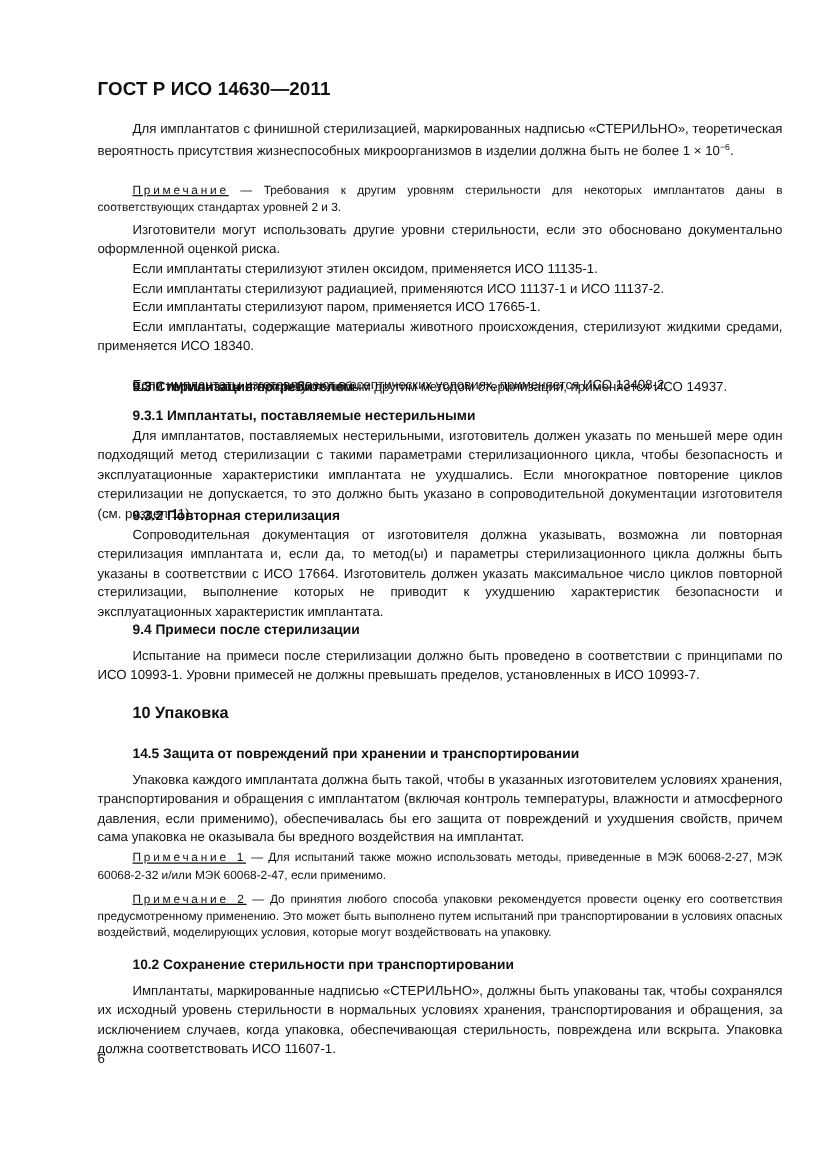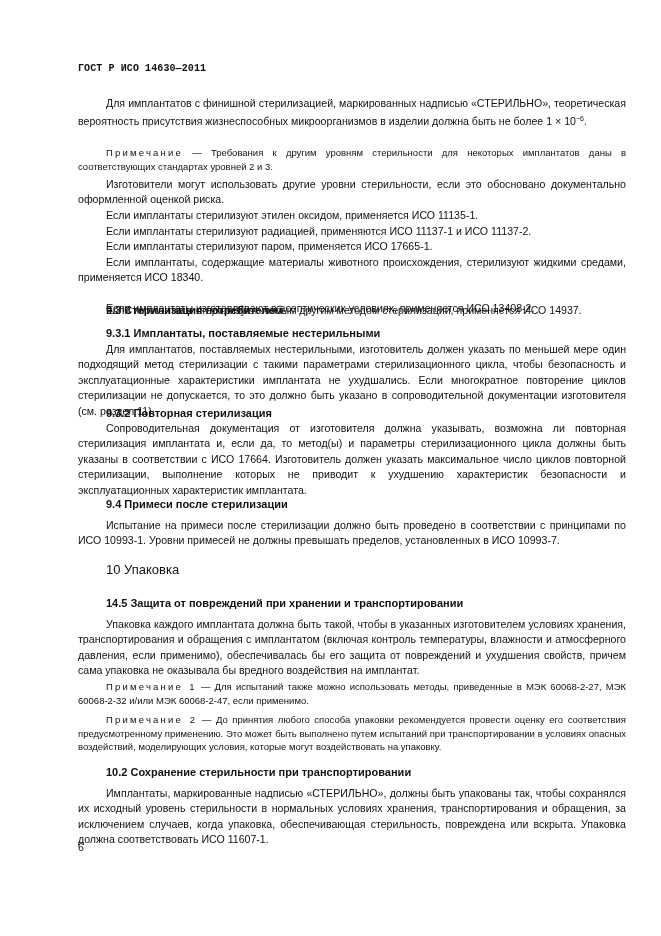--- a/index.html
+++ b/index.html
@@ -2,38 +2,38 @@
 <html><head>
 <meta charset="utf-8">
 <style>
   html, body { margin: 0; padding: 0; background: #ffffff; }
   body {
     width: 661px; height: 936px; position: relative; overflow: hidden;
     font-family: "Liberation Sans", sans-serif; color: #111;
   }
   .header {
     position: absolute; left: 78px; top: 63px;
-    font-weight: bold; font-size: 10px; letter-spacing: 0.1px; font-family: Liberation Mono, monospace;
+    font-weight: bold; font-size: 15px; letter-spacing: 0.1px;
   }
   .p {
     position: absolute; left: 78px; width: 548px;
     font-size: 10.6px; line-height: 15.4px; text-align: justify;
     text-indent: 28px; margin: 0;
   }
   .note {
     position: absolute; left: 78px; width: 548px;
     font-size: 9.5px; line-height: 13.5px; text-align: justify;
     text-indent: 28px; margin: 0;
   }
-  .spaced { letter-spacing: 2.2px; }
+  .spaced { letter-spacing: 2.2px; text-decoration: underline; }
   .h3 {
     position: absolute; left: 106px; font-weight: bold; font-size: 11px;
   }
   .h2 {
-    position: absolute; left: 106px; font-weight: normal; font-size: 13px;
+    position: absolute; left: 106px; font-weight: bold; font-size: 13px;
   }
   sup { font-size: 7px; vertical-align: 4px; }
   .pagenum { position: absolute; left: 78px; top: 841px; font-size: 10.6px; }
 </style>
 </head>
 <body>
 
 <div class="header">ГОСТ Р ИСО 14630—2011</div>
 
 <p class="p" style="top:96px"><span>Для имплантатов с финишной стерилизацией, маркированных надписью «СТЕРИЛЬНО», теоретическая вероятность присутствия жизнеспособных микроорганизмов в изделии должна быть не более 1 × 10</span><sup>−6</sup><span>.</span></p>

